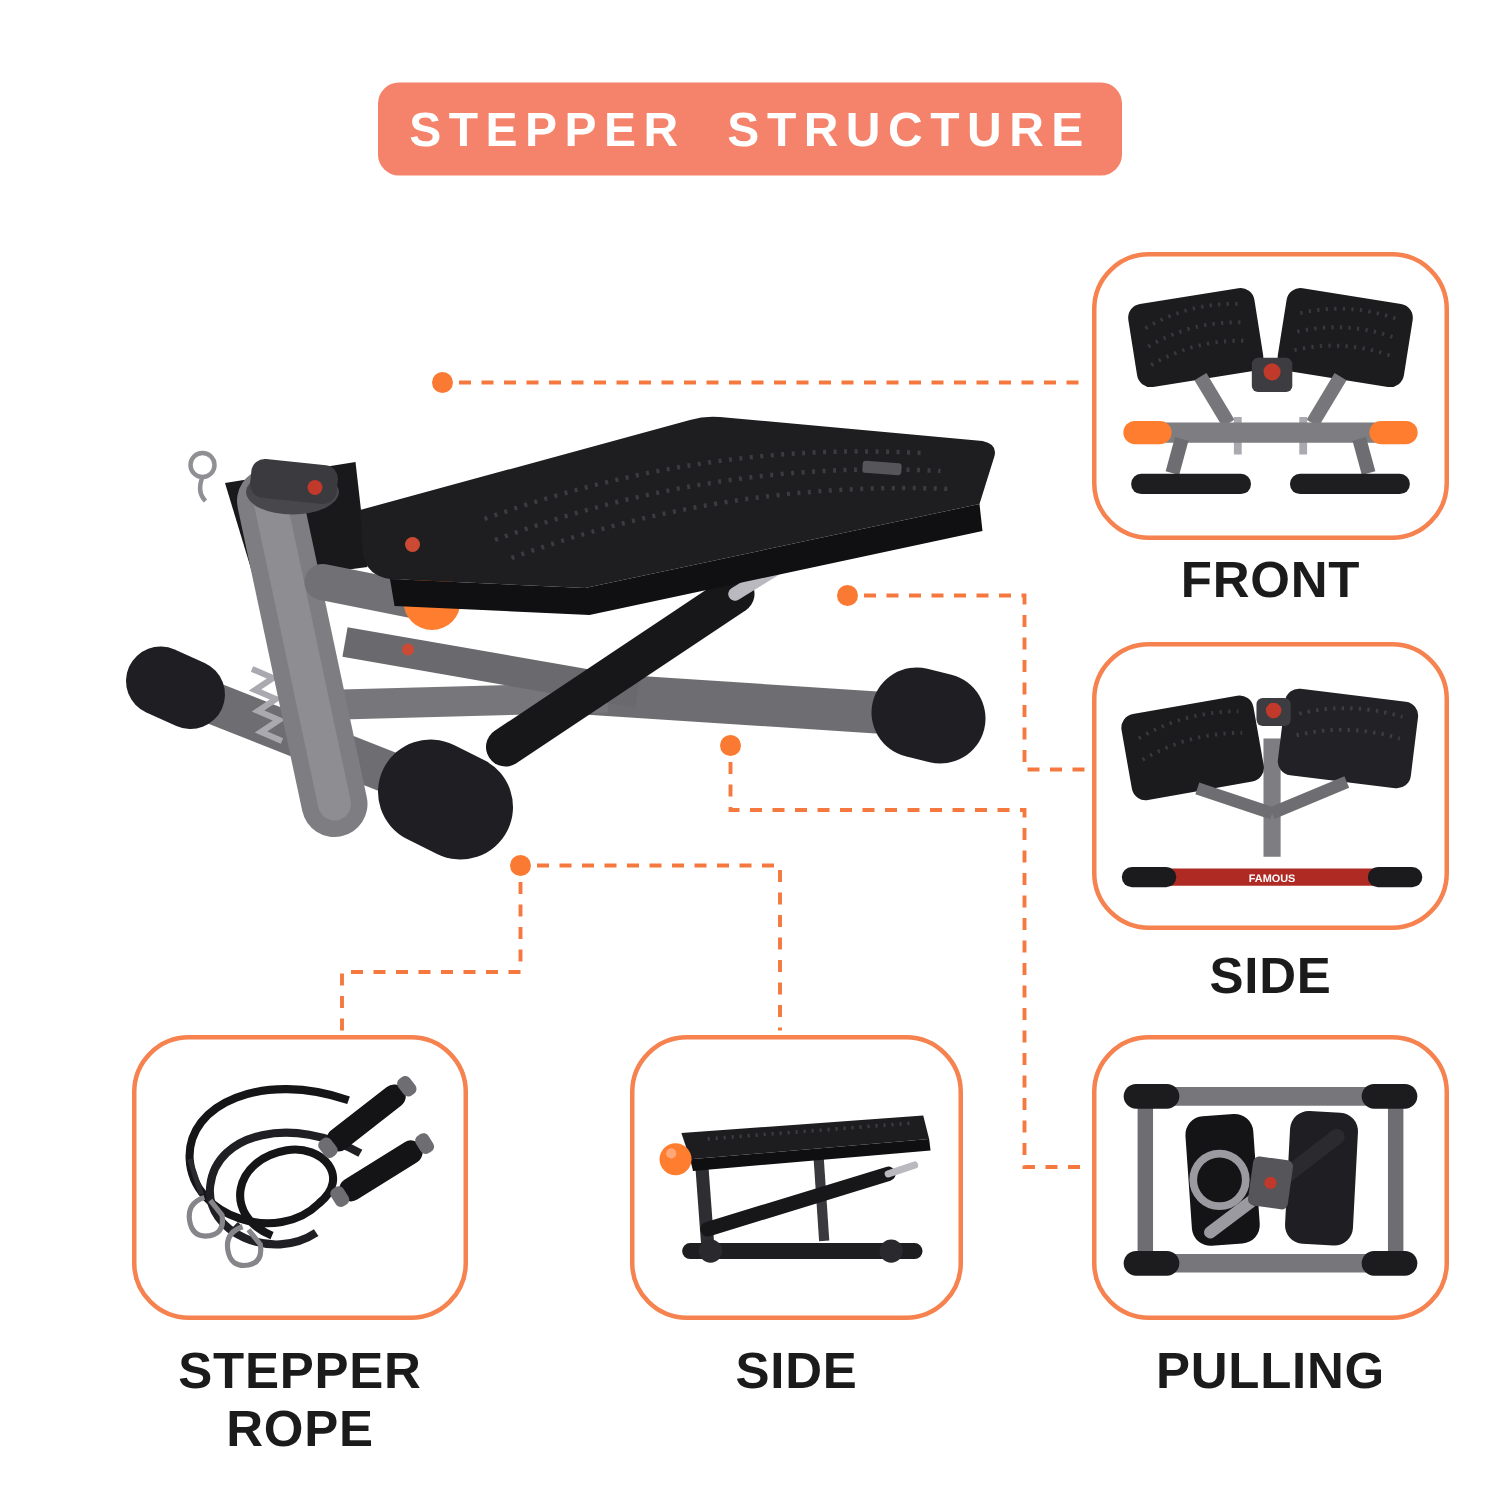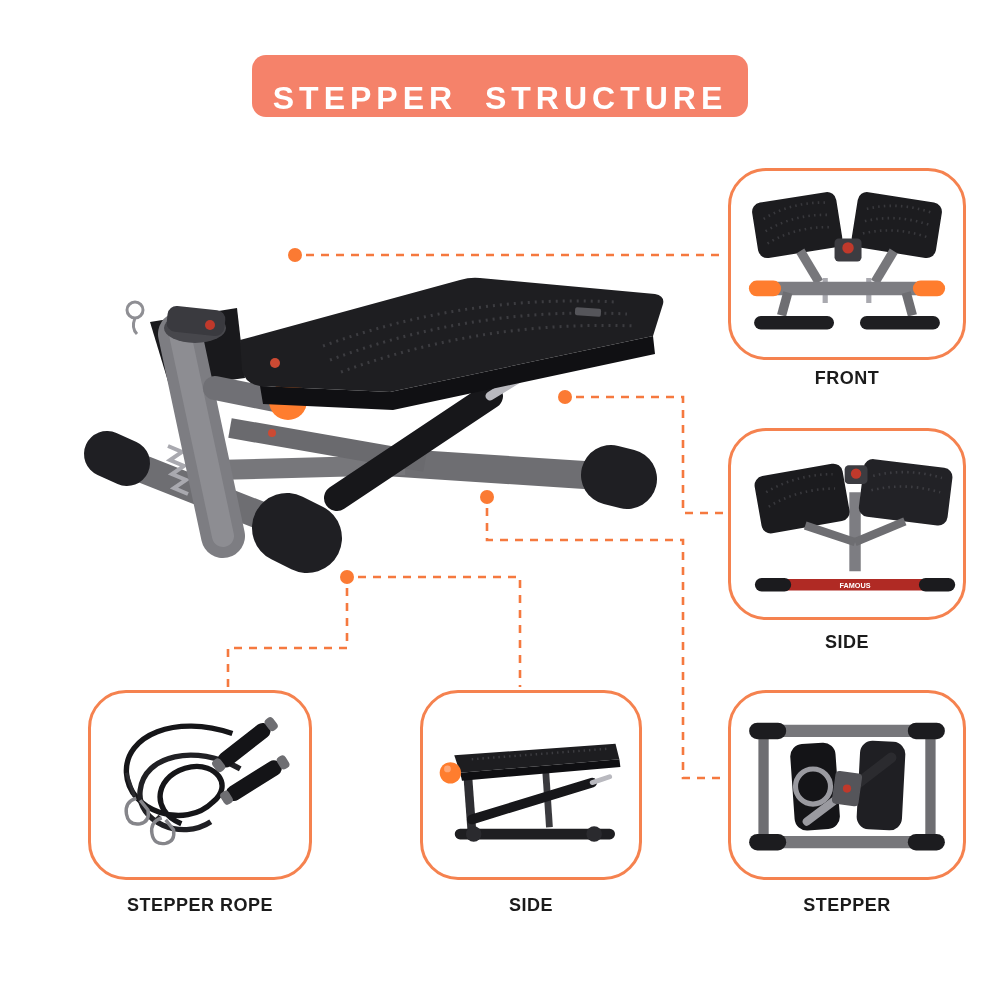--- a/index.html
+++ b/index.html
@@ -3,41 +3,41 @@
 <meta charset="utf-8">
 <style>
   * { margin:0; padding:0; box-sizing:border-box; }
   html,body { width:1000px; height:1000px; }
   body { background:#ffffff; font-family:"Liberation Sans", sans-serif; }
   .canvas { position:relative; width:1000px; height:1000px; background:#ffffff; overflow:hidden; }
 
   .banner {
     position:absolute; left:252px; top:55px; width:496px; height:62px;
     background:#f5826a; border-radius:14px;
-    display:flex; align-items:flex-end; justify-content:center;
+    display:flex; align-items:center; justify-content:center;
     z-index:4;
   }
   .banner span {
     color:#ffffff; font-size:32px; font-weight:bold;
     letter-spacing:5px; white-space:pre;
   }
 
   .main-illustration { position:absolute; left:75px; top:270px; z-index:1; }
 
   .overlay { position:absolute; left:0; top:0; z-index:2; }
 
   .card {
     position:absolute; background:#ffffff;
     border:3px solid #f5824f; border-radius:38px;
     display:flex; align-items:center; justify-content:center;
     overflow:hidden; z-index:3;
   }
   .view-label {
     position:absolute; text-align:center;
-    font-size:18px; font-weight:bold; color:#1b1b1b;
+    font-size:34px; font-weight:bold; color:#1b1b1b;
     letter-spacing:0.5px; z-index:3;
   }
 </style>
 </head>
 <body>
 
 <div class="canvas">
 
   <div class="banner">
     <span>STEPPER  STRUCTURE</span>
@@ -137,21 +137,21 @@
       <line x1="18" y1="106" x2="34" y2="106" stroke="#ff7d2e" stroke-width="15" stroke-linecap="round"></line>
       <line x1="176" y1="106" x2="192" y2="106" stroke="#ff7d2e" stroke-width="15" stroke-linecap="round"></line>
       <line x1="48" y1="110" x2="42" y2="132" stroke="#6e6e72" stroke-width="9"></line>
       <line x1="162" y1="110" x2="168" y2="132" stroke="#6e6e72" stroke-width="9"></line>
       <line x1="22" y1="139" x2="86" y2="139" stroke="#1e1e21" stroke-width="13" stroke-linecap="round"></line>
       <line x1="124" y1="139" x2="188" y2="139" stroke="#1e1e21" stroke-width="13" stroke-linecap="round"></line>
     </svg>
   </div>
   <div class="view-label" style="left:728px; top:368px; width:238px;">FRONT</div>
 
-  <div class="card" style="left:728px; top:428px; width:238px; height:192px;justify-content:flex-end;">
+  <div class="card" style="left:728px; top:428px; width:238px; height:192px;">
     <svg width="218" height="172" viewBox="0 0 210 165">
       <line x1="106" y1="52" x2="106" y2="128" stroke="#7d7d82" stroke-width="11"></line>
       <g transform="rotate(-10 55 58)">
         <rect x="12" y="30" width="86" height="56" rx="9" fill="#1b1b1e"></rect>
         <path d="M22,46 q32,-12 66,-6" stroke="#38383c" stroke-width="2.5" fill="none" stroke-dasharray="1.5 4"></path>
         <path d="M22,60 q32,-12 66,-6" stroke="#38383c" stroke-width="2.5" fill="none" stroke-dasharray="1.5 4"></path>
       </g>
       <g transform="rotate(7 155 50)">
         <rect x="112" y="24" width="86" height="56" rx="9" fill="#222226"></rect>
         <path d="M122,40 q32,-12 66,-6" stroke="#3d3d42" stroke-width="2.5" fill="none" stroke-dasharray="1.5 4"></path>
@@ -181,21 +181,21 @@
       <line x1="172" y1="138" x2="192" y2="138" stroke="#1c1c1f" stroke-width="16" stroke-linecap="round"></line>
       <rect x="52" y="42" width="44" height="84" rx="12" fill="#141417" transform="rotate(-4 74 84)"></rect>
       <rect x="116" y="40" width="44" height="86" rx="12" fill="#1f1f23" transform="rotate(3 138 83)"></rect>
       <circle cx="72" cy="84" r="17" fill="none" stroke="#9a9aa0" stroke-width="5"></circle>
       <line x1="66" y1="118" x2="148" y2="56" stroke="#9a9aa0" stroke-width="8" stroke-linecap="round"></line>
       <line x1="96" y1="96" x2="148" y2="56" stroke="#2b2b2f" stroke-width="10" stroke-linecap="round"></line>
       <rect x="92" y="70" width="26" height="32" rx="4" fill="#55555a" transform="rotate(8 105 86)"></rect>
       <circle cx="105" cy="86" r="4" fill="#c0392b"></circle>
     </svg>
   </div>
-  <div class="view-label" style="left:728px; top:895px; width:238px;">STEPPER</div>
+  <div class="view-label" style="left:728px; top:895px; width:238px;">PULLING</div>
 
   <div class="card" style="left:88px; top:690px; width:224px; height:190px;">
     <svg width="206" height="170" viewBox="0 0 210 165">
       <path d="M138,30 C80,10 28,32 30,70 C32,110 90,128 118,100 C140,82 120,60 96,64 C60,70 52,108 86,122" stroke="#151518" stroke-width="5.5" fill="none"></path>
       <path d="M146,66 C100,40 48,52 44,88 C40,120 86,140 116,120" stroke="#202024" stroke-width="5.5" fill="none"></path>
       <g transform="rotate(-38 150 42)">
         <rect x="118" y="34" width="64" height="16" rx="8" fill="#141417"></rect>
         <rect x="112" y="35" width="10" height="14" rx="4" fill="#6e6e72"></rect>
         <rect x="180" y="35" width="10" height="14" rx="4" fill="#6e6e72"></rect>
       </g>

